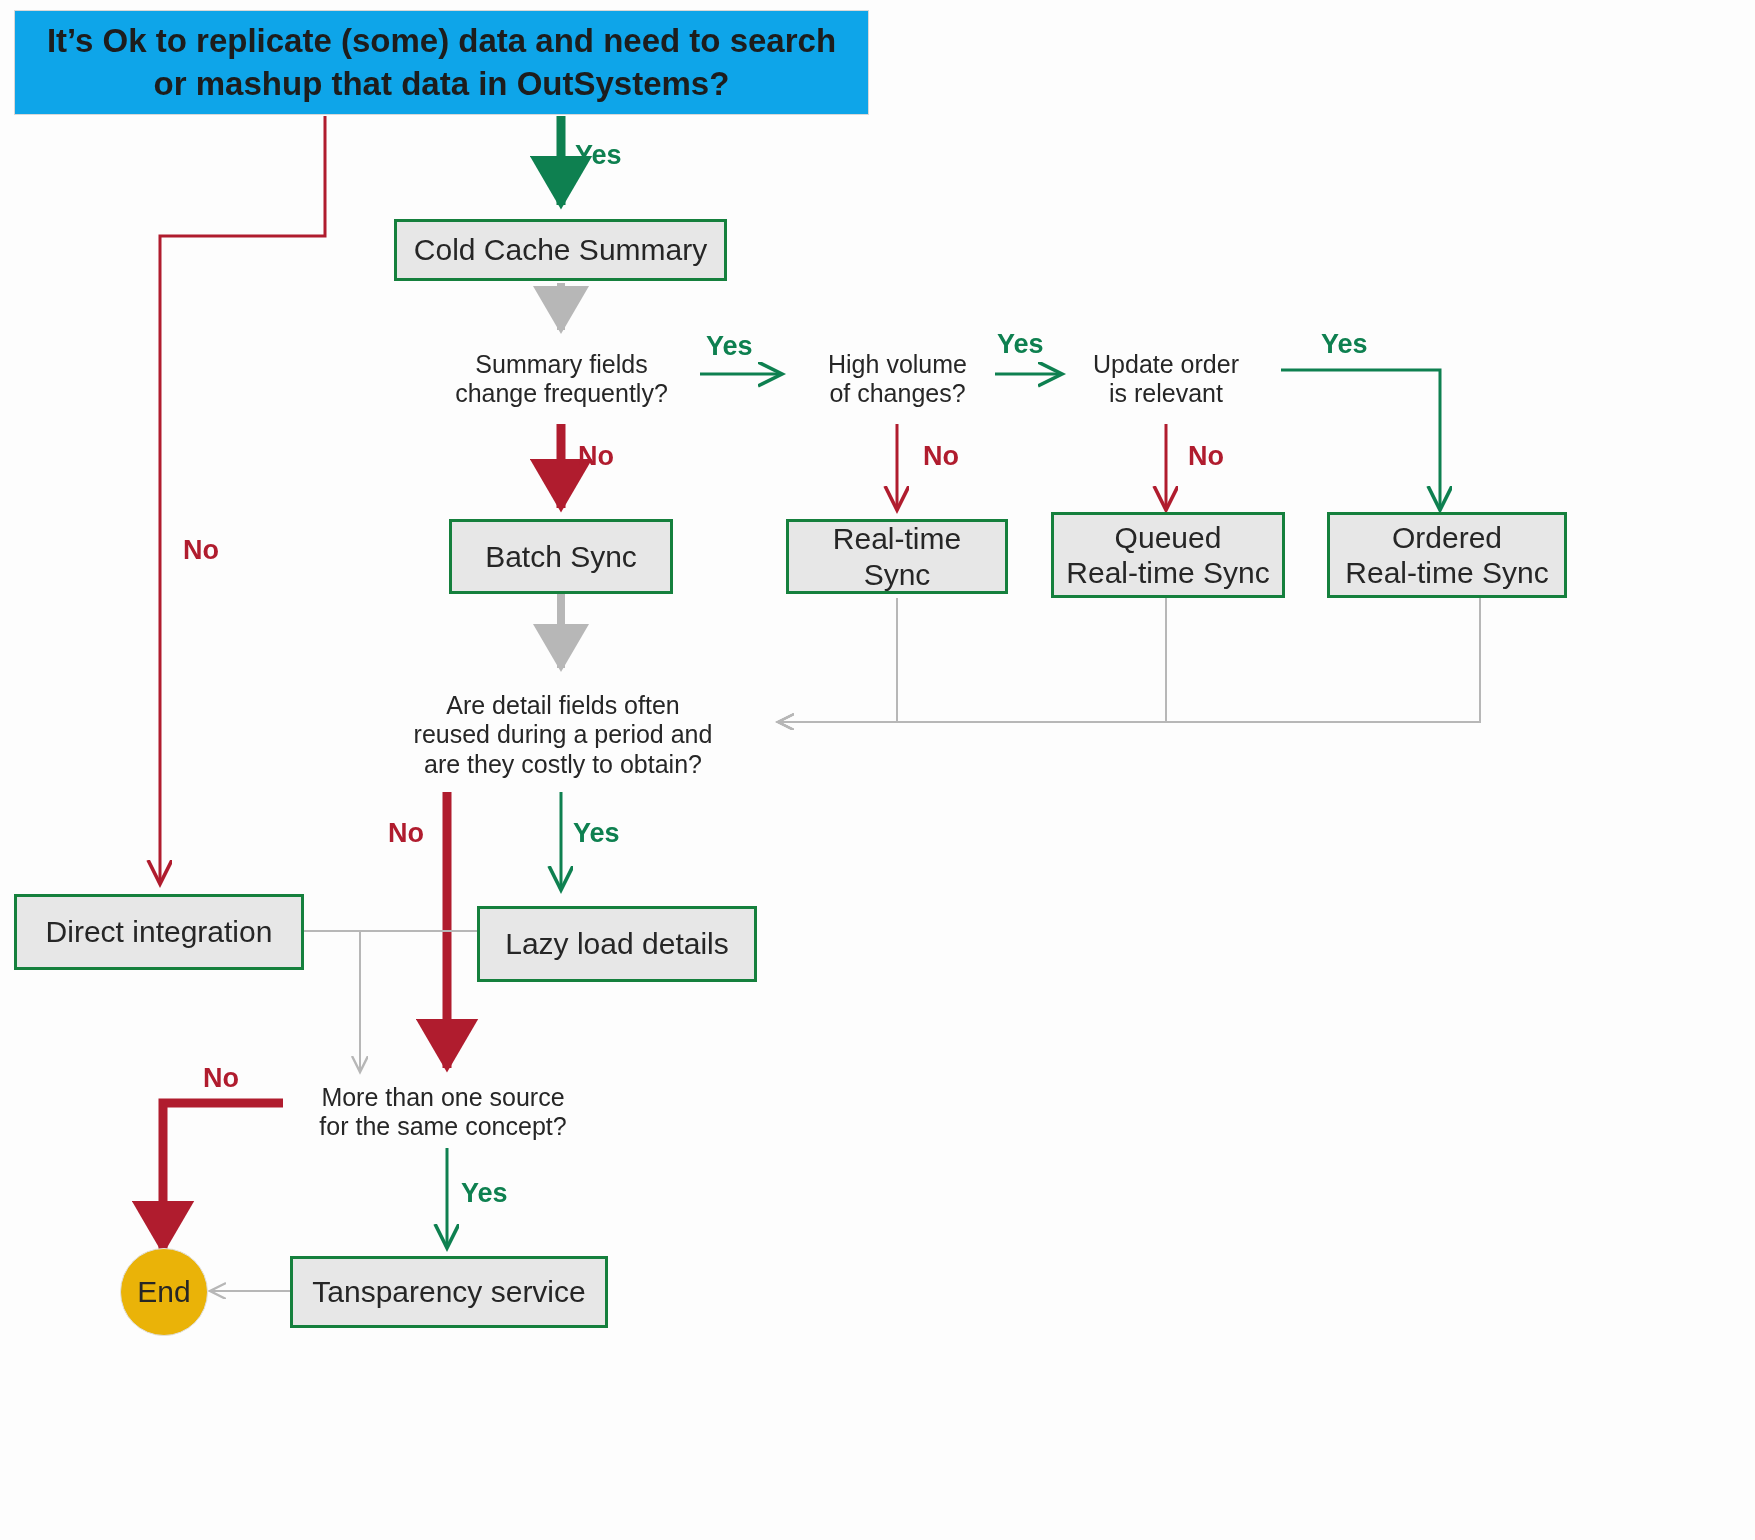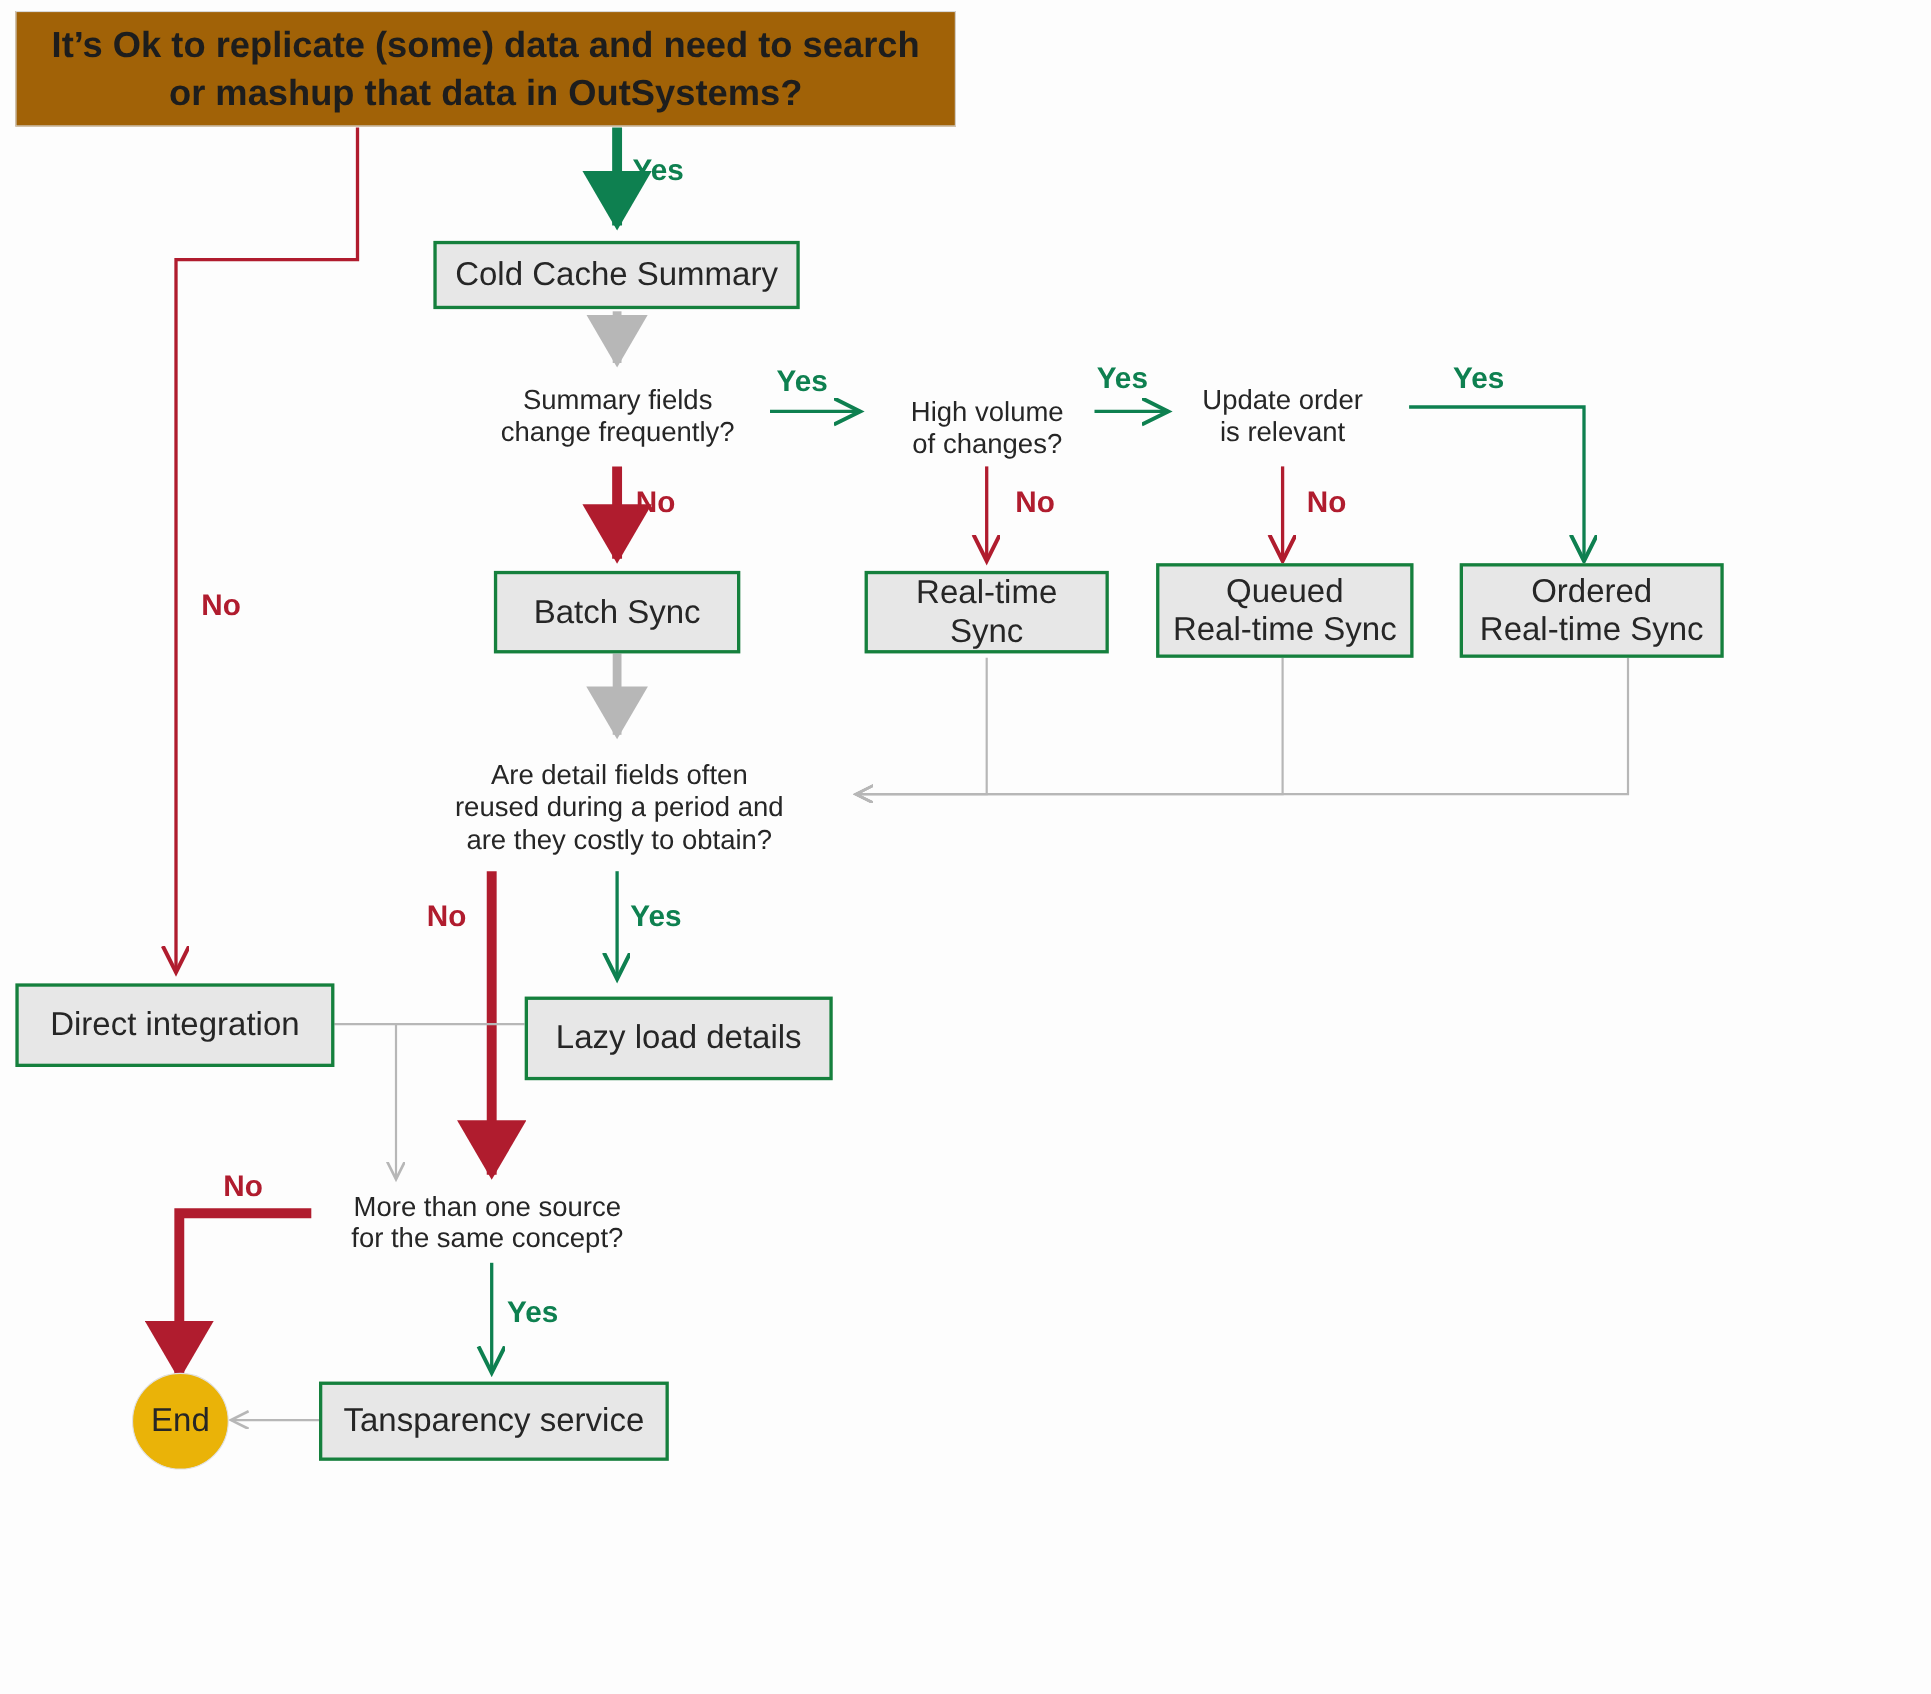--- a/index.html
+++ b/index.html
@@ -38,21 +38,21 @@
     color: #262626;
   }
   .node-box {
     background: #e7e7e7;
     border: 3px solid #15803d;
     font-size: 30px;
     font-weight: 400;
     padding: 4px 10px;
   }
   .node-start {
-    background: #a16207;
+    background: #0ea5e9;
     border: 1px solid #d8d8d8;
     font-size: 33px;
     font-weight: bold;
     color: #1d1d1d;
     line-height: 1.3;
     padding: 6px 14px;
   }
   .node-plain {
     background: transparent;
     border: none;
@@ -152,21 +152,21 @@
 
   <div class="node node-box" style="left:394px; top:219px; width:333px; height:62px;">
     <span>Cold Cache Summary</span>
   </div>
 
   <div class="node node-plain" style="left:404px; top:337px; width:315px; height:84px; flex-direction:column;">
     <div>Summary fields</div>
     <div>change frequently?</div>
   </div>
 
-  <div class="node node-plain" style="left:795px; top:348px; width:205px; height:84px; flex-direction:column;">
+  <div class="node node-plain" style="left:795px; top:337px; width:205px; height:84px; flex-direction:column;">
     <div>High volume</div>
     <div>of changes?</div>
   </div>
 
   <div class="node node-plain" style="left:1066px; top:337px; width:200px; height:84px; flex-direction:column;">
     <div>Update order</div>
     <div>is relevant</div>
   </div>
 
   <div class="node node-box" style="left:449px; top:519px; width:224px; height:75px;">

